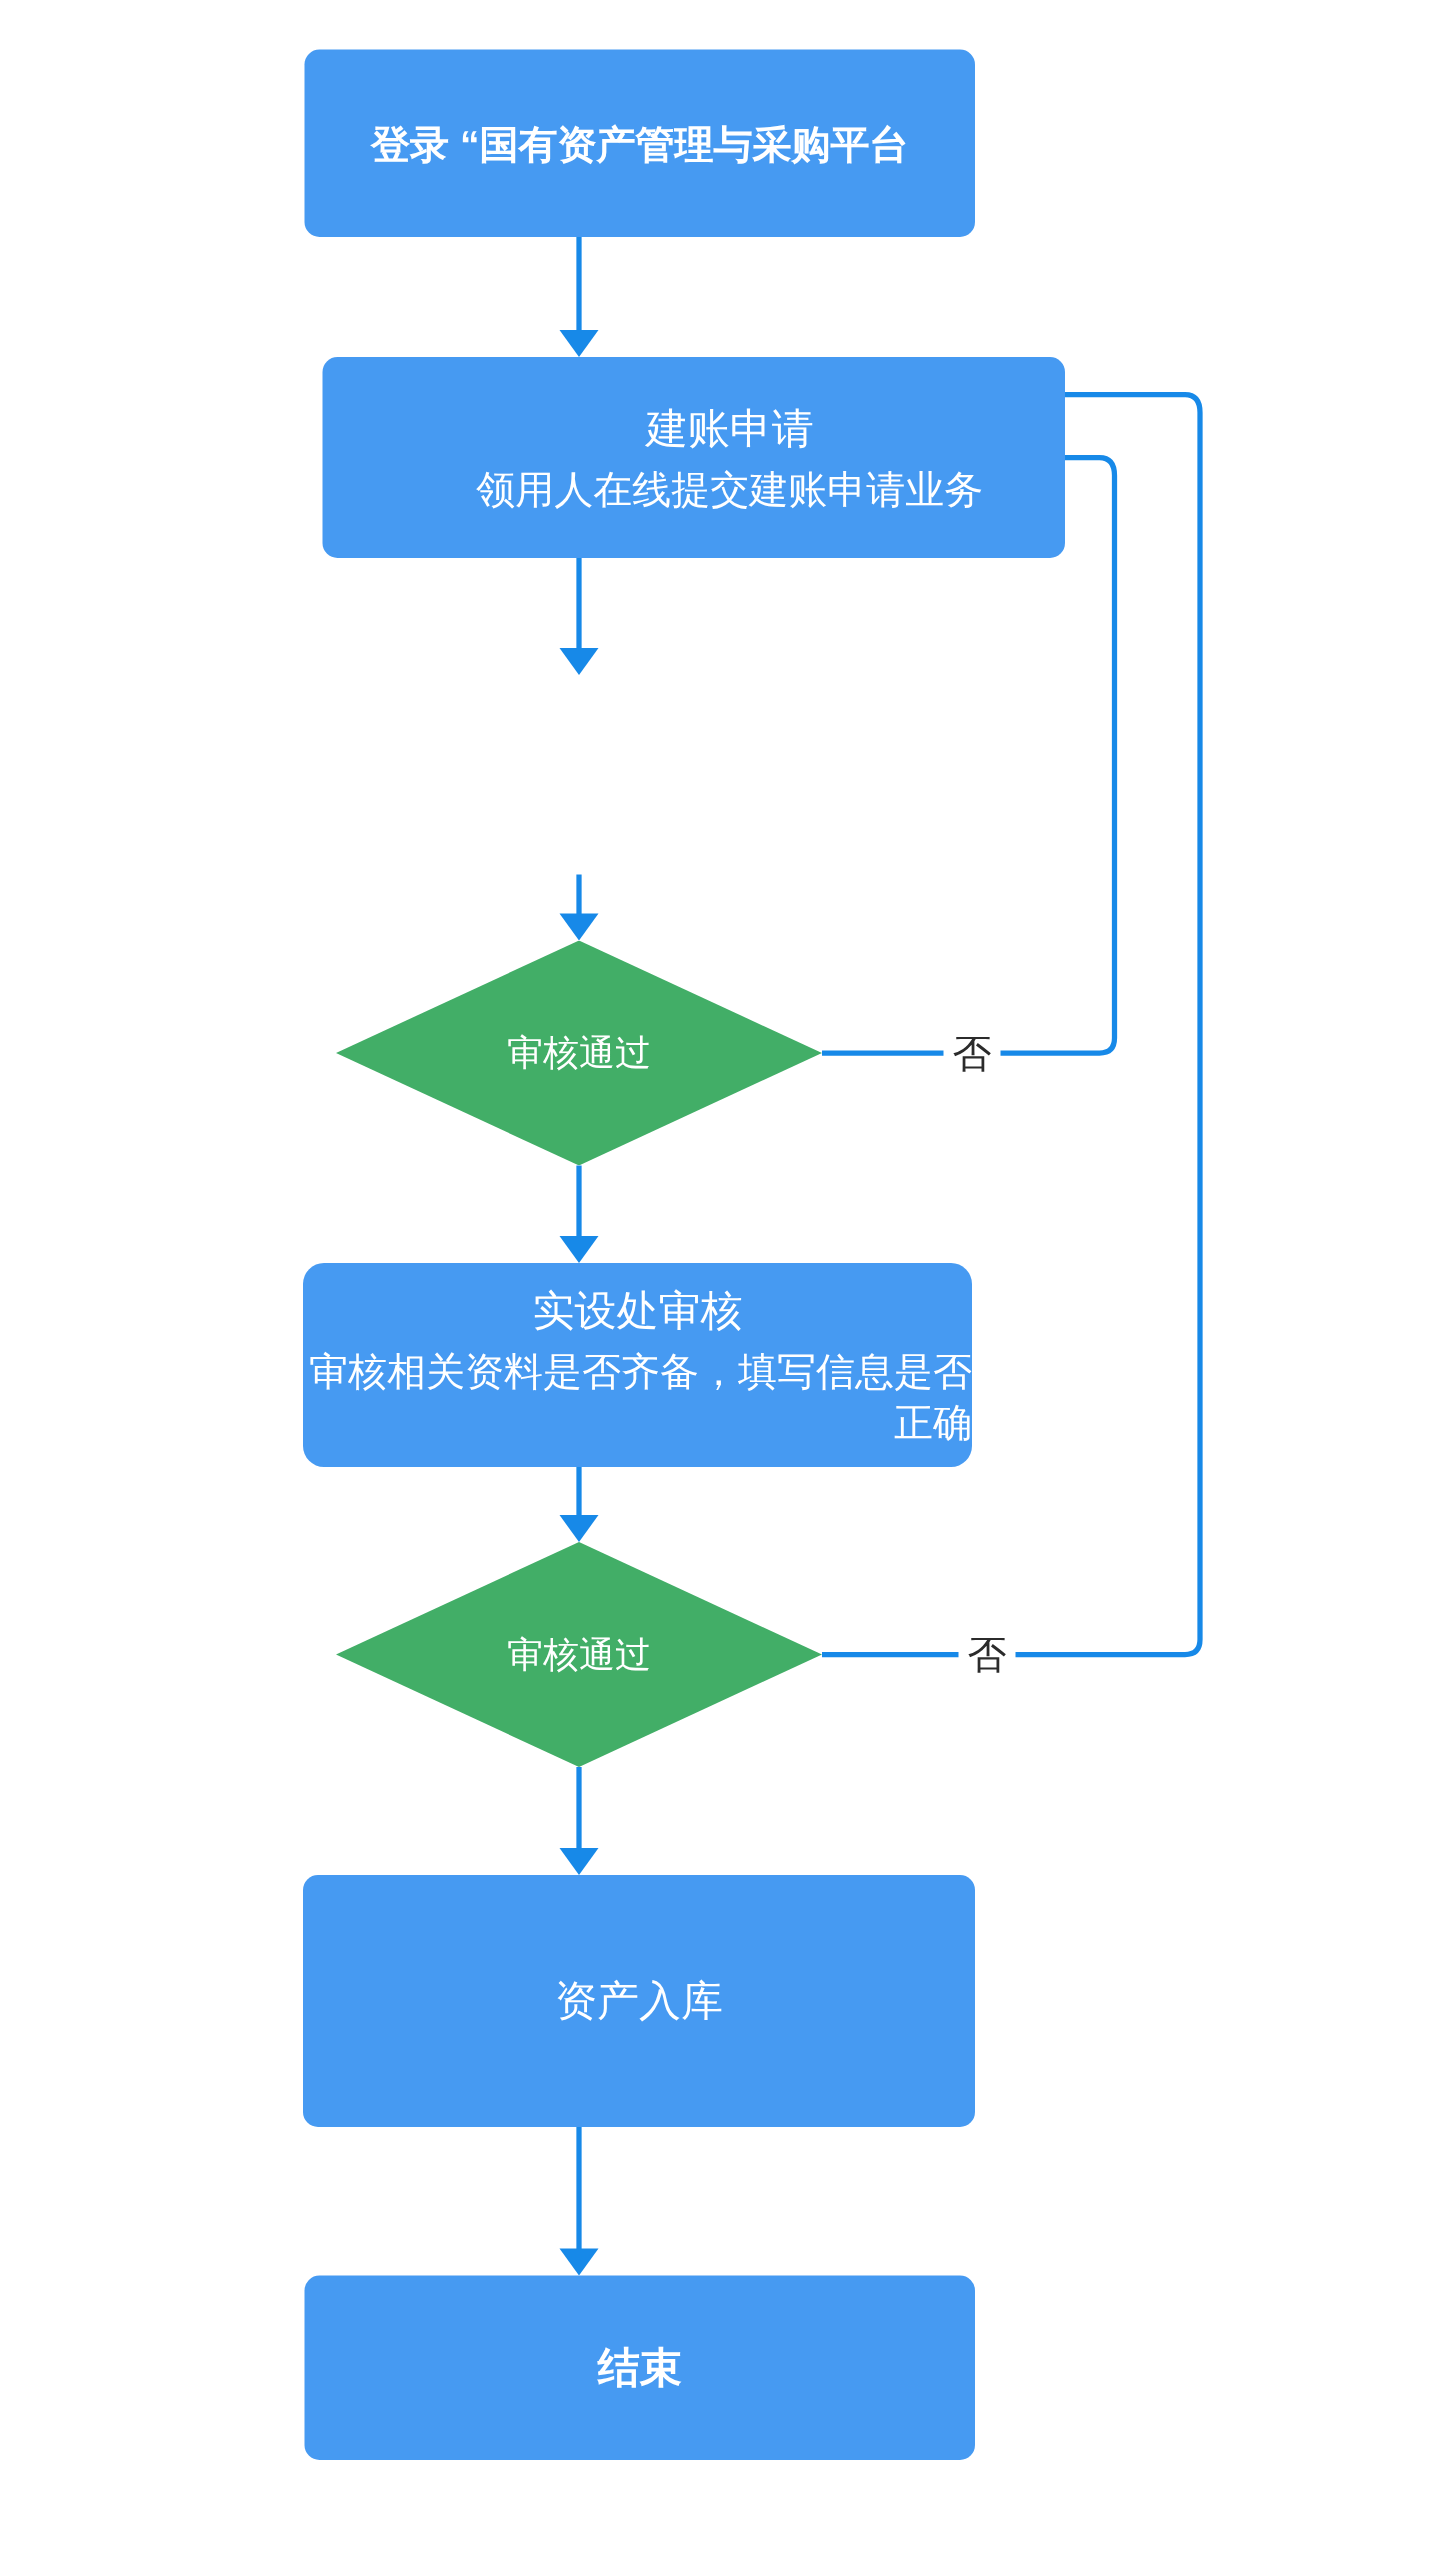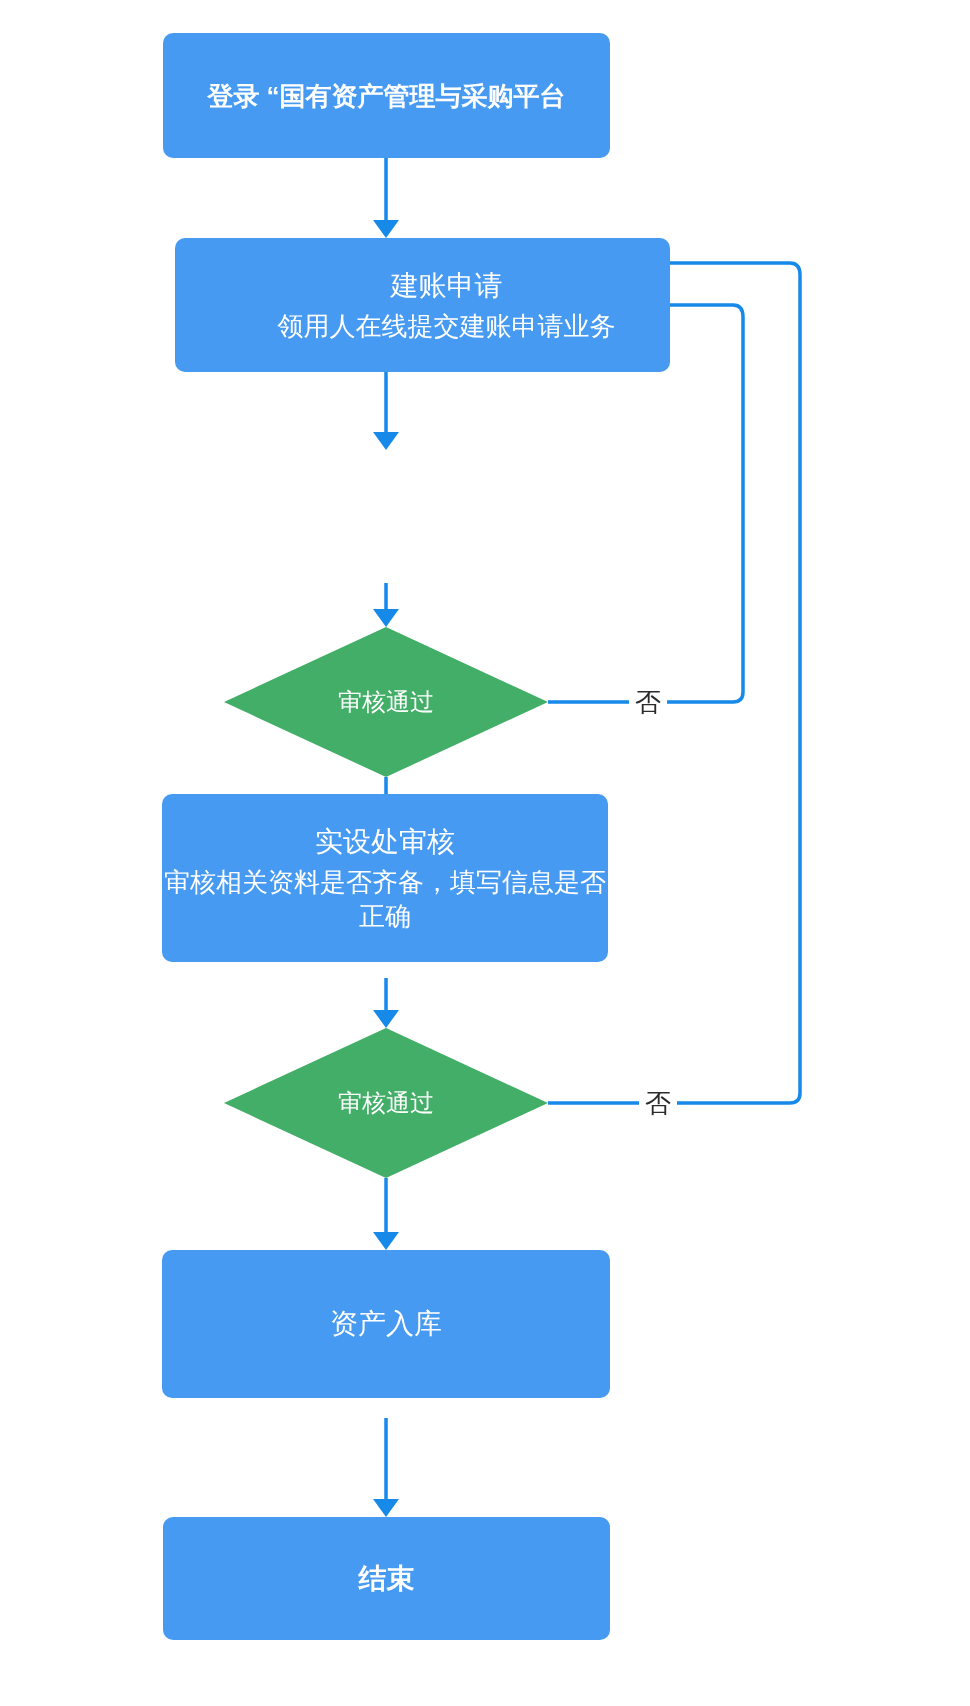--- a/index.html
+++ b/index.html
@@ -38,21 +38,22 @@
   }
   .node{
     position:absolute;
     background:var(--node_fill);
     border-radius:10px;
     color:var(--node_text);
     display:flex;
     flex-direction:column;
     align-items:center;
     justify-content:center;
-    text-align:center;
+    text-align:right;
+    margin-left:40px;
   }
   .node .title{
     font-size:28px;
     line-height:36px;
   }
   .node .subtitle{
     font-size:26px;
     line-height:34px;
     margin-top:5px;
   }
@@ -132,30 +133,30 @@
   <div class="node" style="left:175px;top:238px;width:447px;height:134px;padding-left:48px;">
     <div class="title">建账申请</div>
     <div class="subtitle">领用人在线提交建账申请业务</div>
   </div>
 
 
   <div class="diamond" style="left:224px;top:627px;width:324px;height:150px;">
     <span>审核通过</span>
   </div>
 
-  <div class="node" style="left:162px;top:794px;width:446px;height:168px;">
+  <div class="node" style="left:162px;top:842px;width:446px;height:136px;border-radius:14px;">
     <div class="title">实设处审核</div>
     <div class="subtitle">审核相关资料是否齐备，填写信息是否正确</div>
   </div>
 
   <div class="diamond" style="left:224px;top:1028px;width:324px;height:150px;">
     <span>审核通过</span>
   </div>
 
-  <div class="node node-warehouse" style="left:162px;top:1250px;width:448px;height:148px;">
+  <div class="node node-warehouse" style="left:162px;top:1250px;width:448px;height:168px;">
     <div class="title">资产入库</div>
   </div>
 
   <div class="node node-end" style="left:163px;top:1517px;width:447px;height:123px;">
     <div class="title">结束</div>
   </div>
 
   <div class="branch-label" style="left:648px;top:702px;">否</div>
   <div class="branch-label" style="left:658px;top:1103px;">否</div>
 

